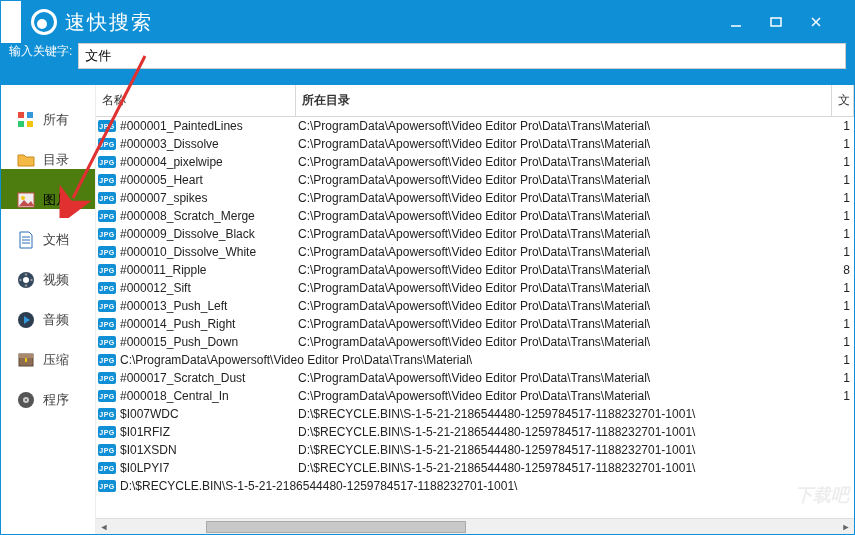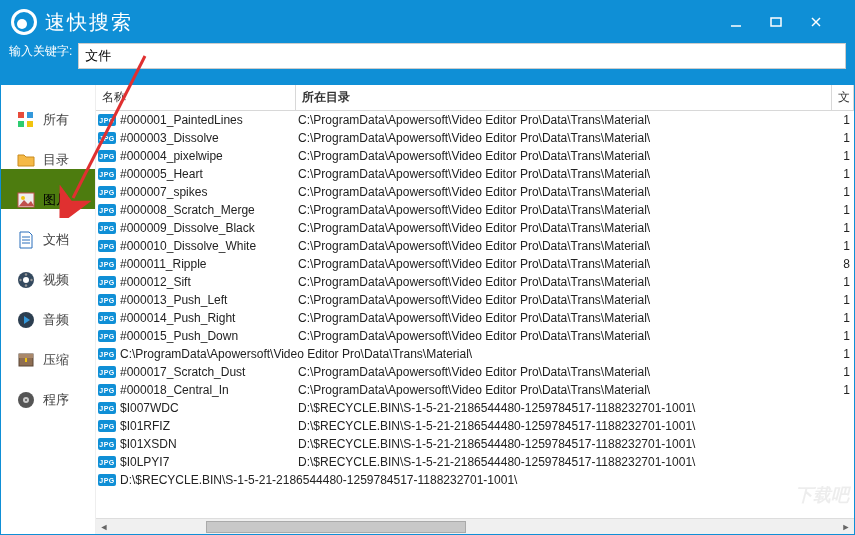--- a/index.html
+++ b/index.html
@@ -1,20 +1,20 @@
 <!DOCTYPE html>
 <html><head>
 <meta charset="utf-8">
 <style>
   * { margin: 0; padding: 0; box-sizing: border-box; font-family: "Microsoft YaHei", "Segoe UI", sans-serif; }
   html, body { width: 855px; height: 535px; overflow: hidden; background: #fff; }
   .window { width: 855px; height: 535px; display: flex; flex-direction: column; border: 1px solid #0f8fd6; }
 
   
-  .titlebar { height: 42px; background: #0f8fd6; display: flex; align-items: center; color: #fff; padding: 0 18px 0 10px; }
+  .titlebar { height: 42px; background: #0f8fd6; display: flex; align-items: center; color: #fff; padding: 0 18px 0 10px; margin-left: 20px; }
   .titlebar .logo { width: 26px; height: 26px; border: 3px solid #fff; border-radius: 50%; position: relative; margin-right: 8px; display:flex; align-items:center; justify-content:center;}
   .titlebar .logo::after { content:""; width:10px; height:10px; border-radius:50%; background:#fff; position:absolute; left:3px; bottom:3px;}
   .titlebar .title { font-size: 20px; font-weight: 400; letter-spacing: 2px; }
   .titlebar .spacer { flex: 1; }
   .titlebar .winbtn { width: 40px; height: 30px; display: flex; align-items: center; justify-content: center; color: #fff; font-size: 14px; }
   .titlebar .winbtn svg { width: 12px; height: 12px; stroke: #fff; stroke-width: 1.5; fill: none; }
 
   
   .searchrow { height: 42px; background: #0f8fd6; display: flex; padding: 0 8px 8px 8px; gap: 6px; }
   .searchrow .label { color: #fff; font-size: 12px; white-space: nowrap; }
@@ -27,21 +27,21 @@
   .sidebar { width: 95px; background: #fff; border-right: 1px solid #eee; padding-top: 4px; position: relative; }
   .sidebar .item { height: 40px; display: flex; align-items: flex-end; gap: 8px; padding-left: 16px; font-size: 13px; color: #444; cursor: pointer; }
   .sidebar .item.selected { background: #4d7c0f; color: #000; }
   .sicon { width: 18px; height: 18px; display: flex; align-items: center; justify-content: center; }
 
   
   .arrow-overlay { position: absolute; left: 55px; top: 48px; width: 110px; height: 170px; pointer-events: none; z-index: 50; }
 
   
   .main { flex: 1; display: flex; flex-direction: column; min-width: 0; }
-  .colhead { height: 26px; background: #fff; border-bottom: 1px solid #d8d8d8; display: flex; font-size: 12px; color: #333; }
+  .colhead { height: 32px; background: #fff; border-bottom: 1px solid #d8d8d8; display: flex; font-size: 12px; color: #333; }
   .colhead .col { border-right: 1px solid #d8d8d8; padding: 3px 6px; display:flex; align-items:center; }
   .col-name { width: 200px; }
   .col-dir { flex: 1; font-weight: bold; }
   .col-ext { width: 22px; }
   .rows { flex: 1; overflow: hidden; position: relative; }
   .row { height: 18px; display: flex; align-items: center; font-size: 12px; color: #222; padding-left: 2px; }
   .row .jpg { display:inline-flex; align-items:center; justify-content:center; width: 18px; height: 12px; background: #0f8fd6; color: #fff; font-size: 7px; font-weight: bold; border-radius: 2px; margin-right: 4px; letter-spacing:0.5px;}
   .row .name { width: 178px; white-space: nowrap; overflow: hidden; }
   .row .dir { flex: 1; white-space: nowrap; overflow: hidden; color:#222;}
   .row .num { width: 18px; text-align: right; padding-right: 4px; }

